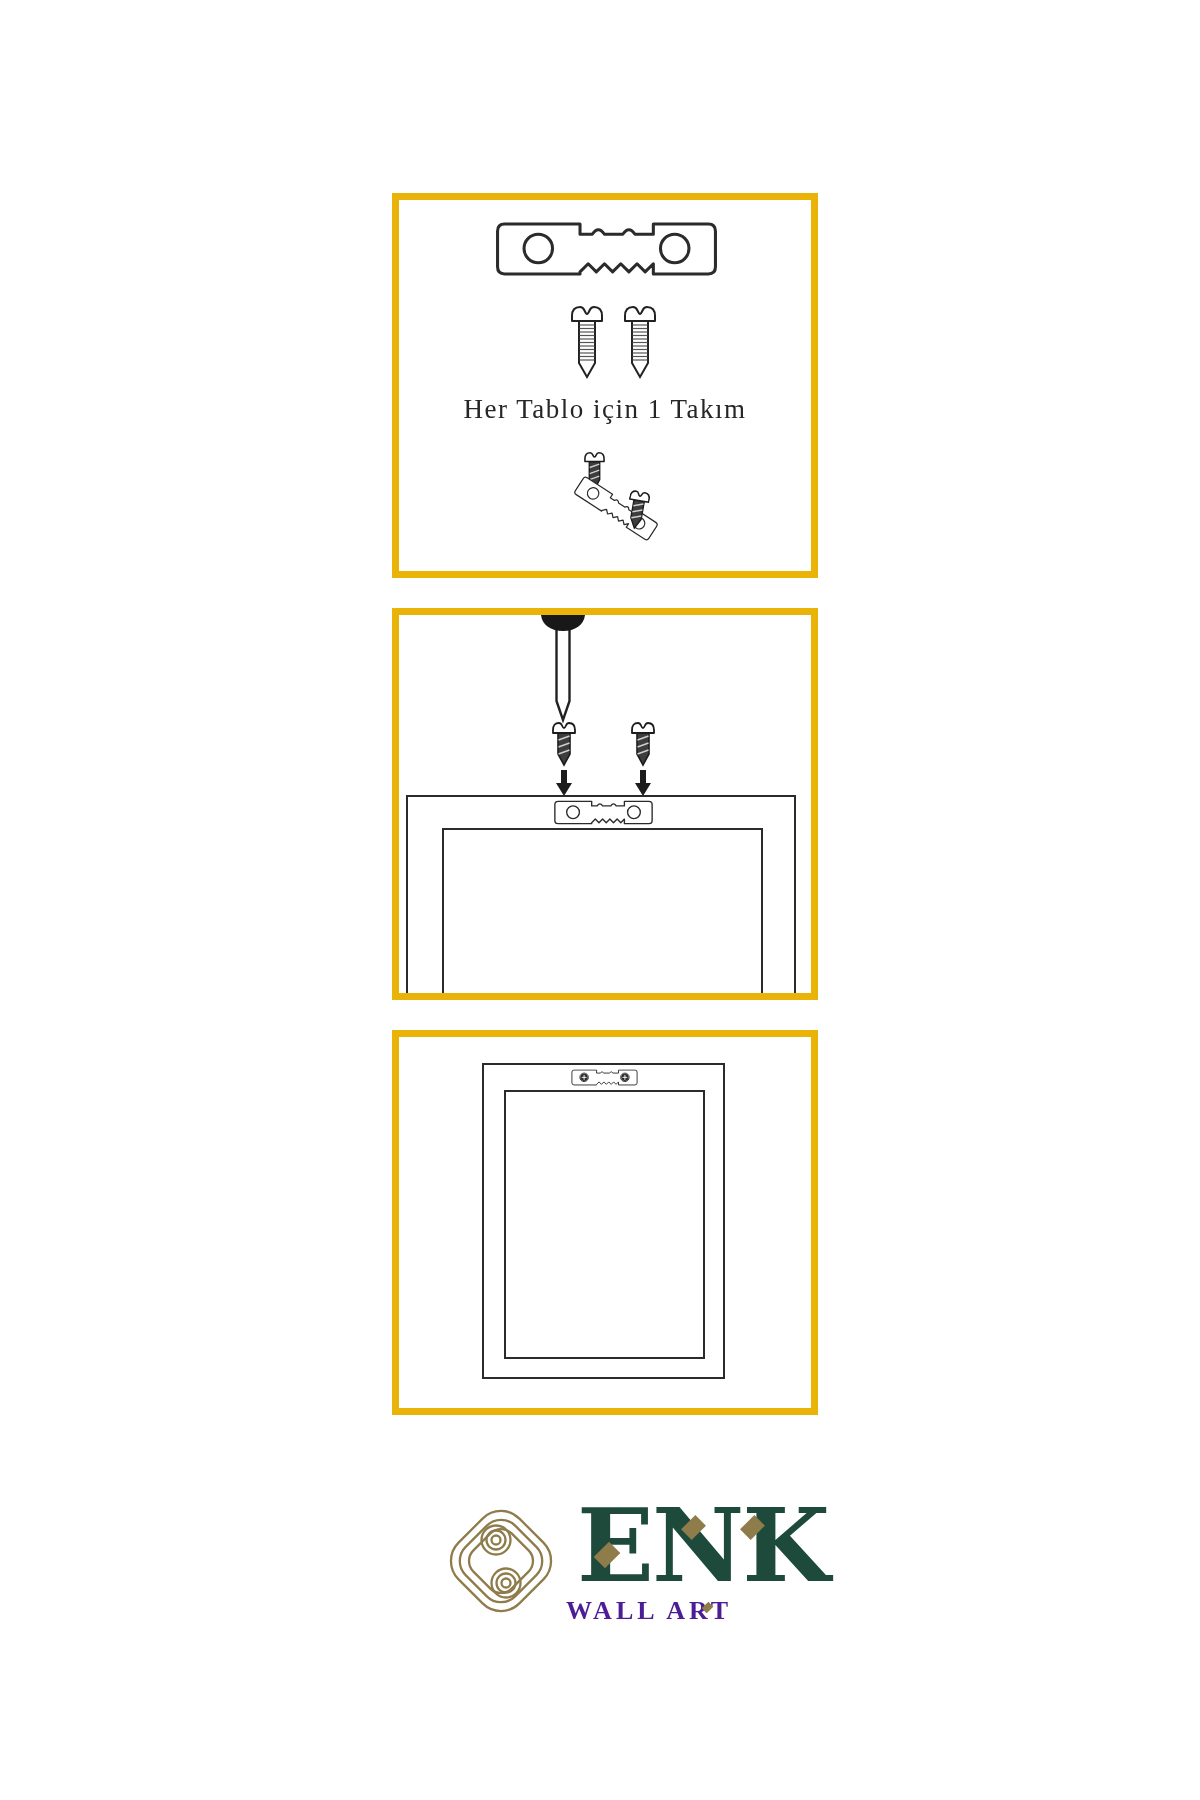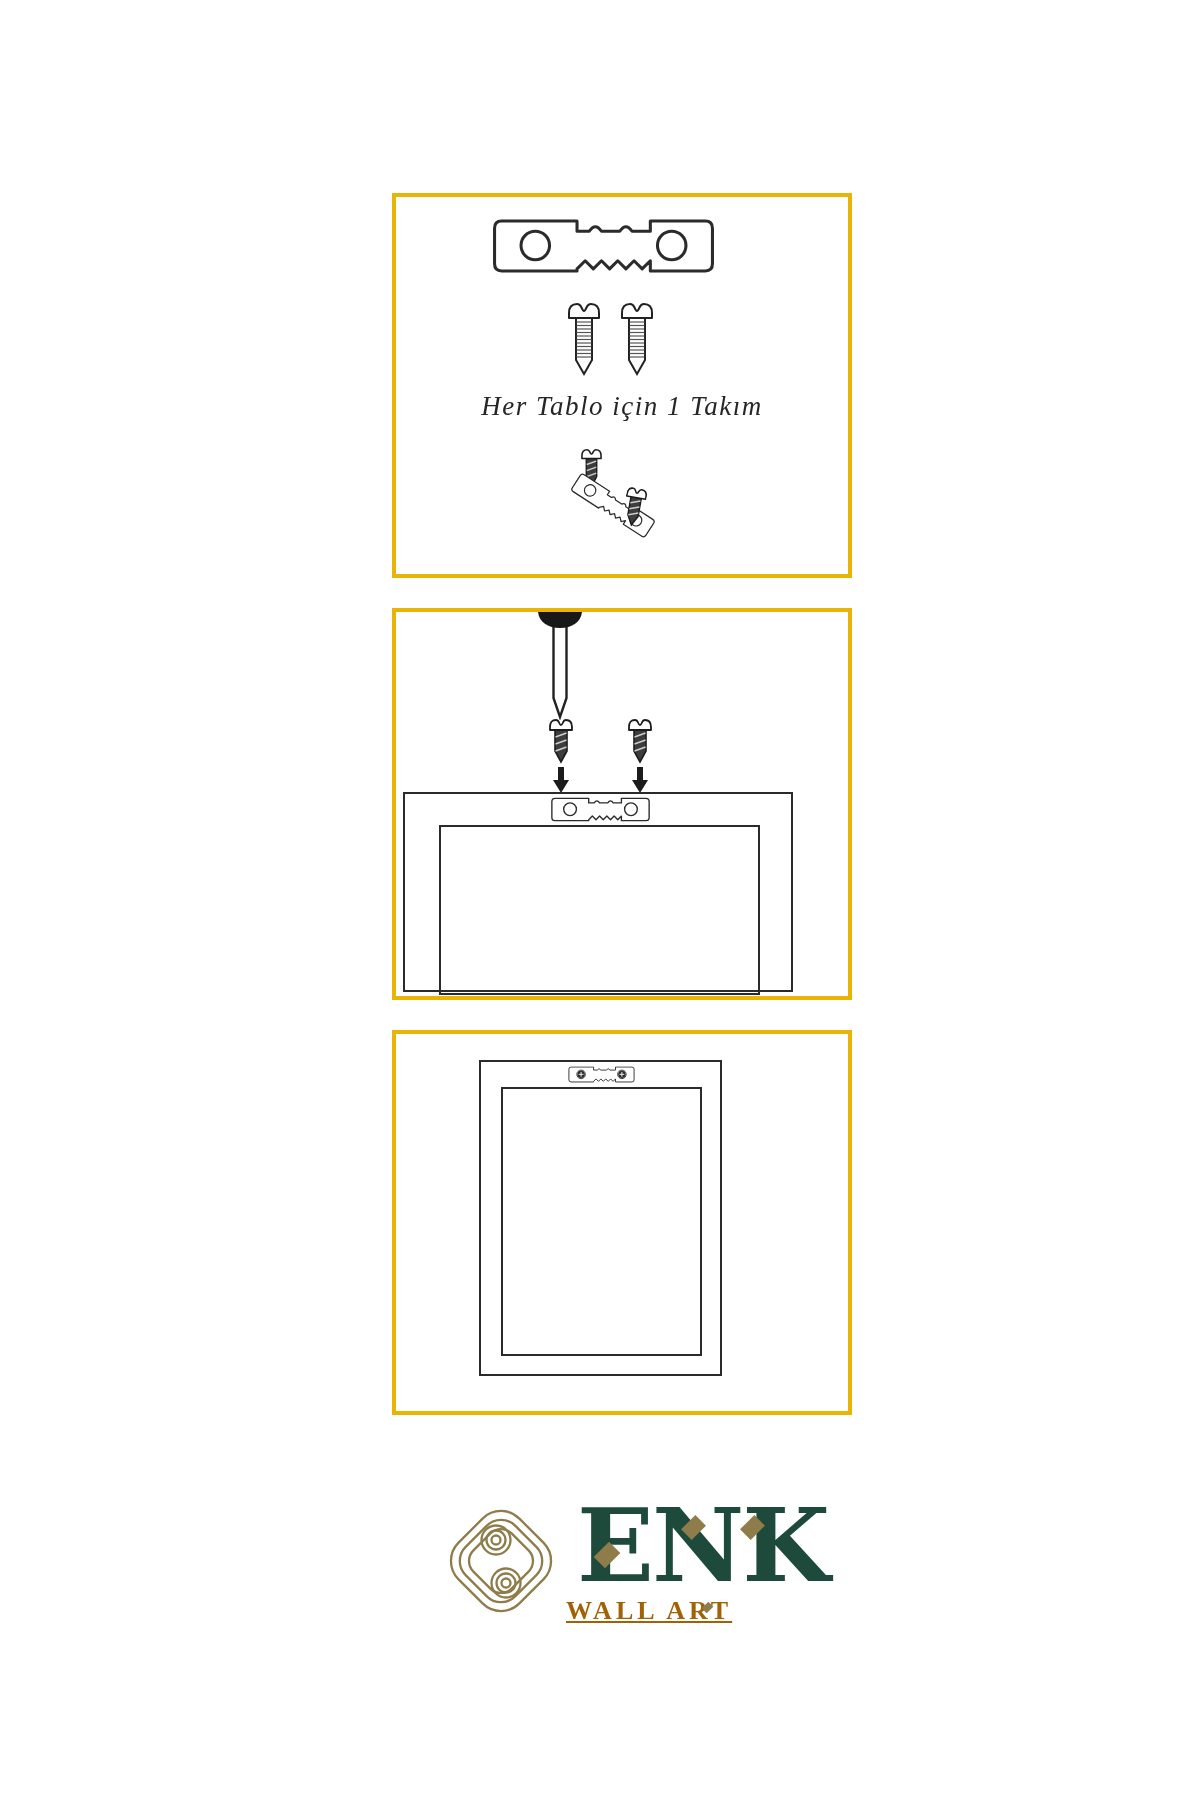--- a/index.html
+++ b/index.html
@@ -1,35 +1,35 @@
 <!DOCTYPE html>
 <html><head>
 <meta charset="utf-8">
 <style>
   html,body{margin:0;padding:0;background:#ffffff;}
   .page{position:relative;width:1200px;height:1800px;margin:0 auto;background:#ffffff;
         font-family:"Liberation Serif", serif;overflow:hidden;}
-  .panel{position:absolute;left:392px;width:460px;border:4px solid #eab308;background:#ffffff;
-         box-sizing:border-box;overflow:hidden;font-style:italic;}
+  .panel{position:absolute;left:392px;width:426px;border:7px solid #eab308;background:#ffffff;
+         box-sizing:border-box;overflow:hidden;}
   #panel-kit{top:193px;height:385px;}
   #panel-install{top:608px;height:392px;}
   #panel-hang{top:1030px;height:385px;}
   .abs{position:absolute;}
   svg{display:block;}
   .frame-rect{position:absolute;border:2px solid #2b2b2b;background:transparent;box-sizing:border-box;}
   .caption{position:absolute;left:0;width:100%;text-align:center;
            font-size:27px;letter-spacing:1.5px;color:#262626;font-weight:400;}
   .rot33{transform:rotate(33deg);transform-origin:50% 50%;}
   .rot10{transform:rotate(10deg);transform-origin:50% 50%;}
   
   .wordmark{position:absolute;left:558px;top:1496px;width:230px;
             font-family:"DejaVu Serif", serif;font-weight:bold;font-size:101px;line-height:100px;
             letter-spacing:-2px;color:#1d4a3b;margin-left:19px;}
   .logo-sub{position:absolute;left:566px;top:1596px;font-family:"Liberation Serif", serif;
-            font-weight:600;font-size:26px;letter-spacing:4px;color:#a16207;text-decoration:underline;}
+            font-weight:600;font-size:26px;letter-spacing:4px;color:#4c1d95;}
   .dia{position:absolute;background:#8e7c4a;transform:rotate(45deg) scaleY(1.35);}
   .dia-1{left:599px;top:1547px;width:16px;height:16px;}
   .dia-2{left:686px;top:1520px;width:15px;height:15px;}
   .dia-3{left:745px;top:1520px;width:15px;height:15px;}
   .dia-4{left:704px;top:1604px;width:7px;height:7px;}
 </style>
 </head>
 <body>
 
 <svg width="0" height="0" style="position:absolute" aria-hidden="true">

